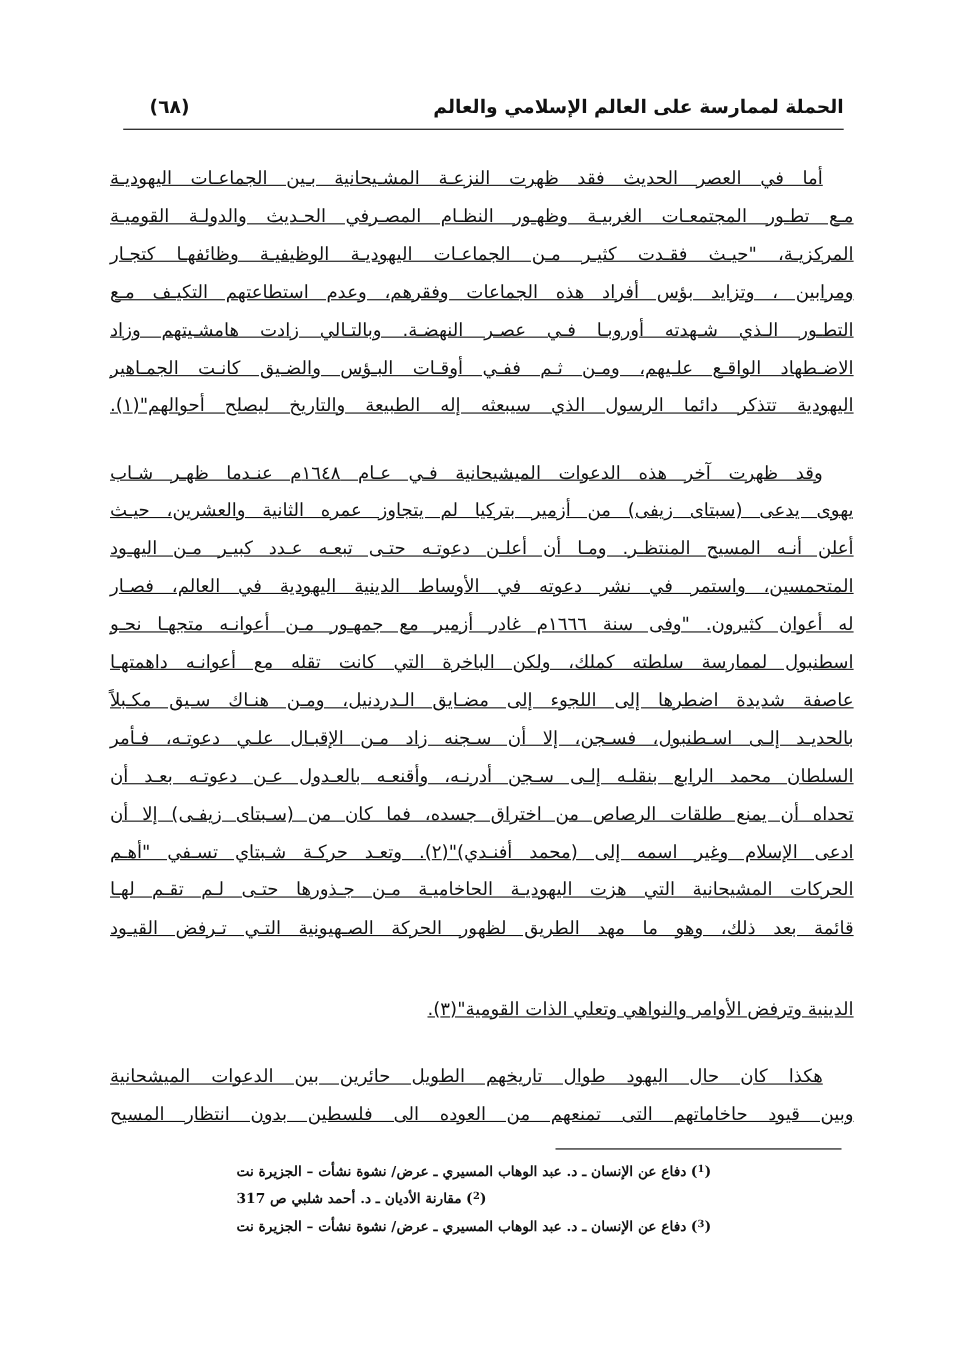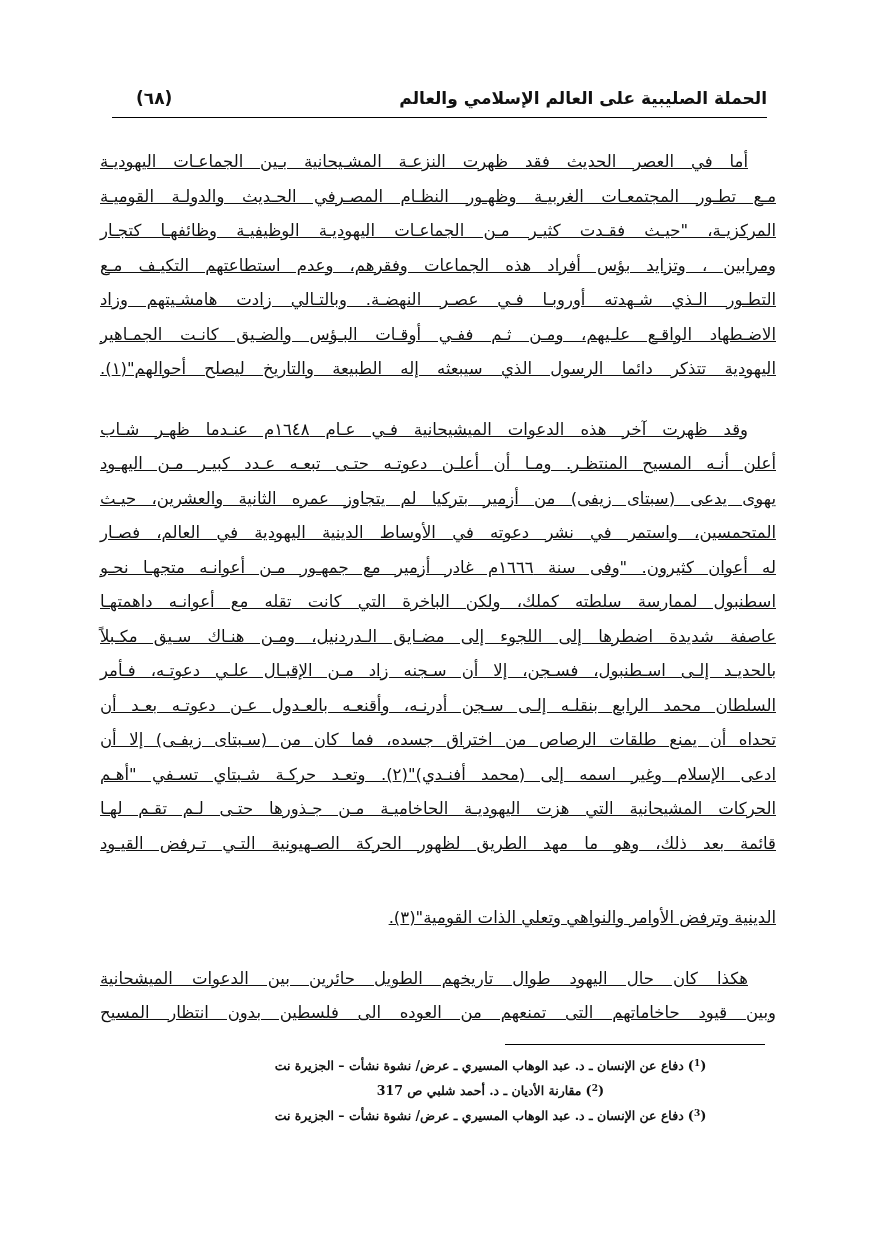--- a/index.html
+++ b/index.html
@@ -87,54 +87,54 @@
       width: 551px;
       direction: rtl;
       font-family: "DejaVu Serif", serif;
       font-weight: bold;
       font-size: 12.5px;
       line-height: 23px;
     }
     .footnote {
       display: block;
       white-space: nowrap;
-      text-align: center;
+      text-align: left;
     }
     .fn-num {
       font-size: 13px;
       margin-left: 4px;
     }
     .fn-num sup {
       font-size: 9px;
       vertical-align: 4px;
     }
   </style>
 </head>
 <body>
 
 <div class="page-header">
-  <span class="header-title">الحملة الصليبية على العالم الإسلامي والعالم</span>
+  <span class="header-title">الحملة لممارسة على العالم الإسلامي والعالم</span>
   <span class="header-page">(٦٨)</span>
 </div>
 
 <div class="body-text">
   <div class="para">
     <span class="line indent">أما في العصر الحديث فقد ظهرت النزعـة المشـيحانية بـين الجماعـات اليهوديـة</span>
     <span class="line">مـع تطـور المجتمعـات الغربيـة وظهـور النظـام المصـرفي الحـديث والدولـة القوميـة</span>
     <span class="line">المركزيـة، "حيـث فقـدت كثيـر مـن الجماعـات اليهوديـة الوظيفيـة وظائفهـا كتجـار</span>
     <span class="line">ومرابين ، وتزايد بؤس أفراد هذه الجماعات وفقرهم، وعدم استطاعتهم التكيـف مـع</span>
     <span class="line">التطـور الـذي شـهدته أوروبـا فـي عصـر النهضـة. وبالتـالي زادت هامشـيتهم وزاد</span>
     <span class="line">الاضـطهاد الواقـع علـيهم، ومـن ثـم ففـي أوقـات البـؤس والضـيق كانـت الجمـاهير</span>
     <span class="line">اليهودية تتذكر دائما الرسول الذي سيبعثه إله الطبيعة والتاريخ ليصلح أحوالهم"(١).</span>
   </div>
 
   <div class="para">
     <span class="line indent">وقد ظهرت آخر هذه الدعوات الميشيحانية فـي عـام ١٦٤٨م عنـدما ظهـر شـاب</span>
+    <span class="line">يهوى يدعى (سبتاى زيفى) من أزمير بتركيا لم يتجاوز عمره الثانية والعشرين، حيـث</span>
     <span class="line">أعلن أنـه المسيح المنتظـر. ومـا أن أعلـن دعوتـه حتـى تبعـه عـدد كبيـر مـن اليهـود</span>
-    <span class="line">يهوى يدعى (سبتاى زيفى) من أزمير بتركيا لم يتجاوز عمره الثانية والعشرين، حيـث</span>
     <span class="line">المتحمسين، واستمر في نشر دعوته في الأوساط الدينية اليهودية في العالم، فصـار</span>
     <span class="line">له أعوان كثيرون. "وفى سنة ١٦٦٦م غادر أزمير مع جمهـور مـن أعوانـه متجهـا نحـو</span>
     <span class="line">اسطنبول لممارسة سلطته كملك، ولكن الباخرة التي كانت تقله مع أعوانـه داهمتهـا</span>
     <span class="line">عاصفة شديدة اضطرها إلى اللجوء إلى مضـايق الـدردنيل، ومـن هنـاك سـيق مكـبلاً</span>
     <span class="line">بالحديـد إلـى اسـطنبول، فسـجن، إلا أن سـجنه زاد مـن الإقبـال علـي دعوتـه، فـأمر</span>
     <span class="line">السلطان محمد الرابع بنقلـه إلـى سـجن أدرنـه، وأقنعـه بالعـدول عـن دعوتـه بعـد أن</span>
     <span class="line">تحداه أن يمنع طلقات الرصاص من اختراق جسده، فما كان من (سـبتاى زيفـى) إلا أن</span>
     <span class="line">ادعى الإسلام وغير اسمه إلى (محمد أفنـدي)"(٢). وتعـد حركـة شـبتاي تسـفي "أهـم</span>
     <span class="line">الحركات المشيحانية التي هزت اليهوديـة الحاخاميـة مـن جـذورها حتـى لـم تقـم لهـا</span>
     <span class="line">قائمة بعد ذلك، وهو ما مهد الطريق لظهور الحركة الصـهيونية التـي تـرفض القيـود</span>

